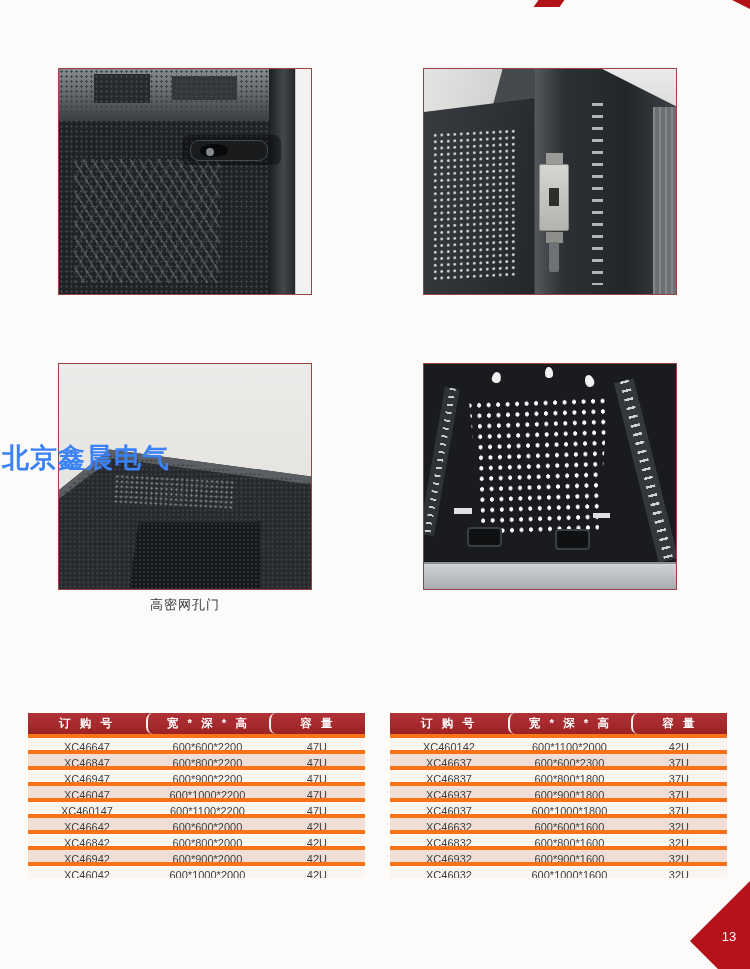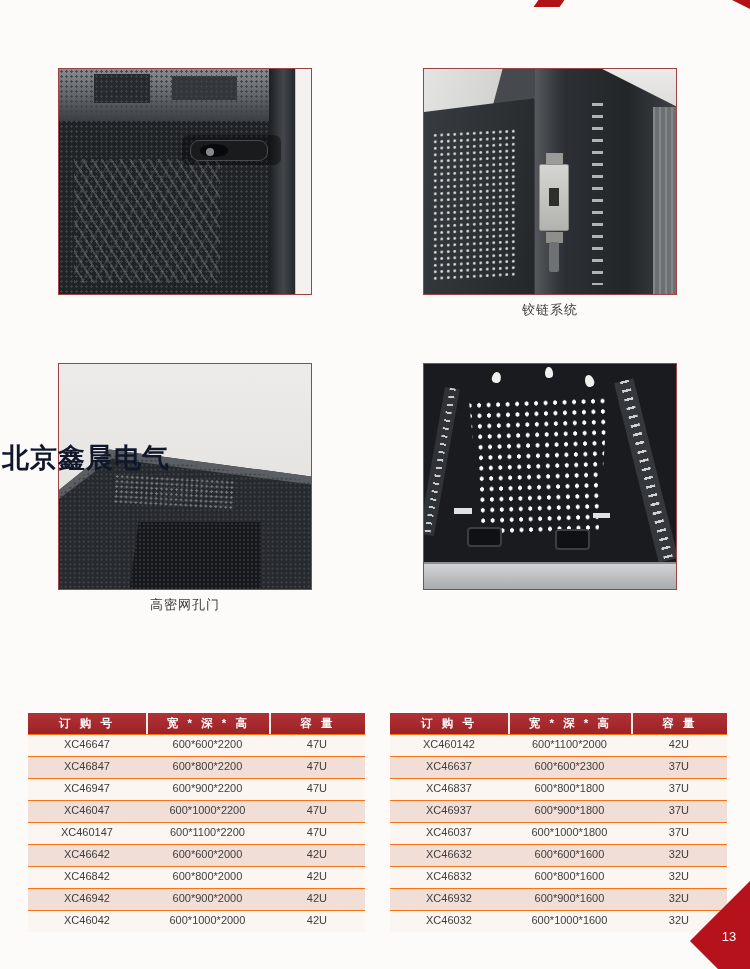--- a/index.html
+++ b/index.html
@@ -118,37 +118,37 @@
   .p4-slot { background:#dfe1e2; height:2.5%; width:7%; }
   .p4-slot.sl { left:12%; top:64%; }
   .p4-slot.sr { right:26%; top:66%; }
   .p4-latch { border:2px solid #3b3f43; background:#0f1113; border-radius:4px; width:14%; height:9%; }
   .p4-latch.l1 { left:17%; top:72.5%; }
   .p4-latch.l2 { left:52%; top:73.5%; }
   .p4-bottom { left:0; bottom:0; width:100%; height:12%;
     background:linear-gradient(180deg,#d1d3d5 0%,#a9acae 100%); border-top:2px solid #8d9092; }
 
   
-  .watermark { position:absolute; left:2px; top:444px; z-index:5; color:#0f172a; line-height:1.08; }
+  .watermark { position:absolute; left:2px; top:444px; z-index:5; color:#3b82f6; line-height:1.08; }
   .wm1 { font-size:27px; font-weight:900; letter-spacing:1px; }
   .wm2 { font-size:31px; font-weight:900; letter-spacing:2px; font-family:"DejaVu Sans","Liberation Sans",sans-serif; }
 
   
   .spec-table { position:absolute; top:713px; width:337px; font-size:11px; color:#3d3d3d; }
   #table-left  { left:28px; }
   #table-right { left:390px; }
   .thead { display:flex; height:21px; line-height:21px;
     background:linear-gradient(180deg,#b03236 0%,#9c2226 100%);
     color:#fff; font-weight:bold; font-size:11.5px; letter-spacing:3px; text-align:center; }
   .thead .tcell { border-left:2px solid #f6eeea; }
   .thead .tcell:first-child { border-left:none; }
-  .tbody .trow { display:flex; height:22px; line-height:18px; text-align:center;
-    background:#fbf6f2; border-top:1px solid #f97316; }
+  .tbody .trow { display:flex; height:16px; line-height:18px; text-align:center;
+    background:#fbf6f2; border-top:4px solid #f97316; }
   .tbody .trow.alt { background:#f1ded6; }
-  .tcell { overflow:hidden; }
+  .tcell { overflow:hidden;border-radius:7px; }
   .c0 { width:35%; } .c1 { width:36.5%; } .c2 { width:28.5%; }
 
   
   .corner-black { position:absolute; left:747px; top:875px; width:56px; height:56px;
     background:#17120f; transform:rotate(45deg); z-index:8; }
   .corner-red { position:absolute; left:709px; top:895px; width:92px; height:92px;
     background:#b5121b; transform:rotate(45deg); z-index:9; }
   .page-number { position:absolute; left:714px; top:929px; width:30px; z-index:10;
     color:#ffffff; font-size:13px; text-align:center; }
 </style>
@@ -179,21 +179,20 @@
     <div class="layer p2-post"></div>
     <div class="layer p2-right"></div>
     <div class="layer p2-right-top"></div>
     <div class="layer p2-holes"></div>
     <div class="layer p2-farright"></div>
     <div class="layer p2-hinge"></div>
     <div class="layer p2-pin-top"></div>
     <div class="layer p2-pin-bot"></div>
     <div class="layer p2-rod"></div>
   </div>
-  <div class="caption" id="cap2">铰链系统</div>
 
   <div class="photo" id="photo3">
     <div class="layer p3-cab" style="position:absolute;inset:0;"></div>
     <div class="layer p3-topface" style="position:absolute;inset:0;"></div>
     <div class="layer p3-mesh" style="position:absolute;inset:0;"></div>
     <div class="layer p3-vents"></div>
     <div class="layer p3-opening"></div>
   </div>
   <div class="caption" id="cap3">高密网孔门</div>
 

